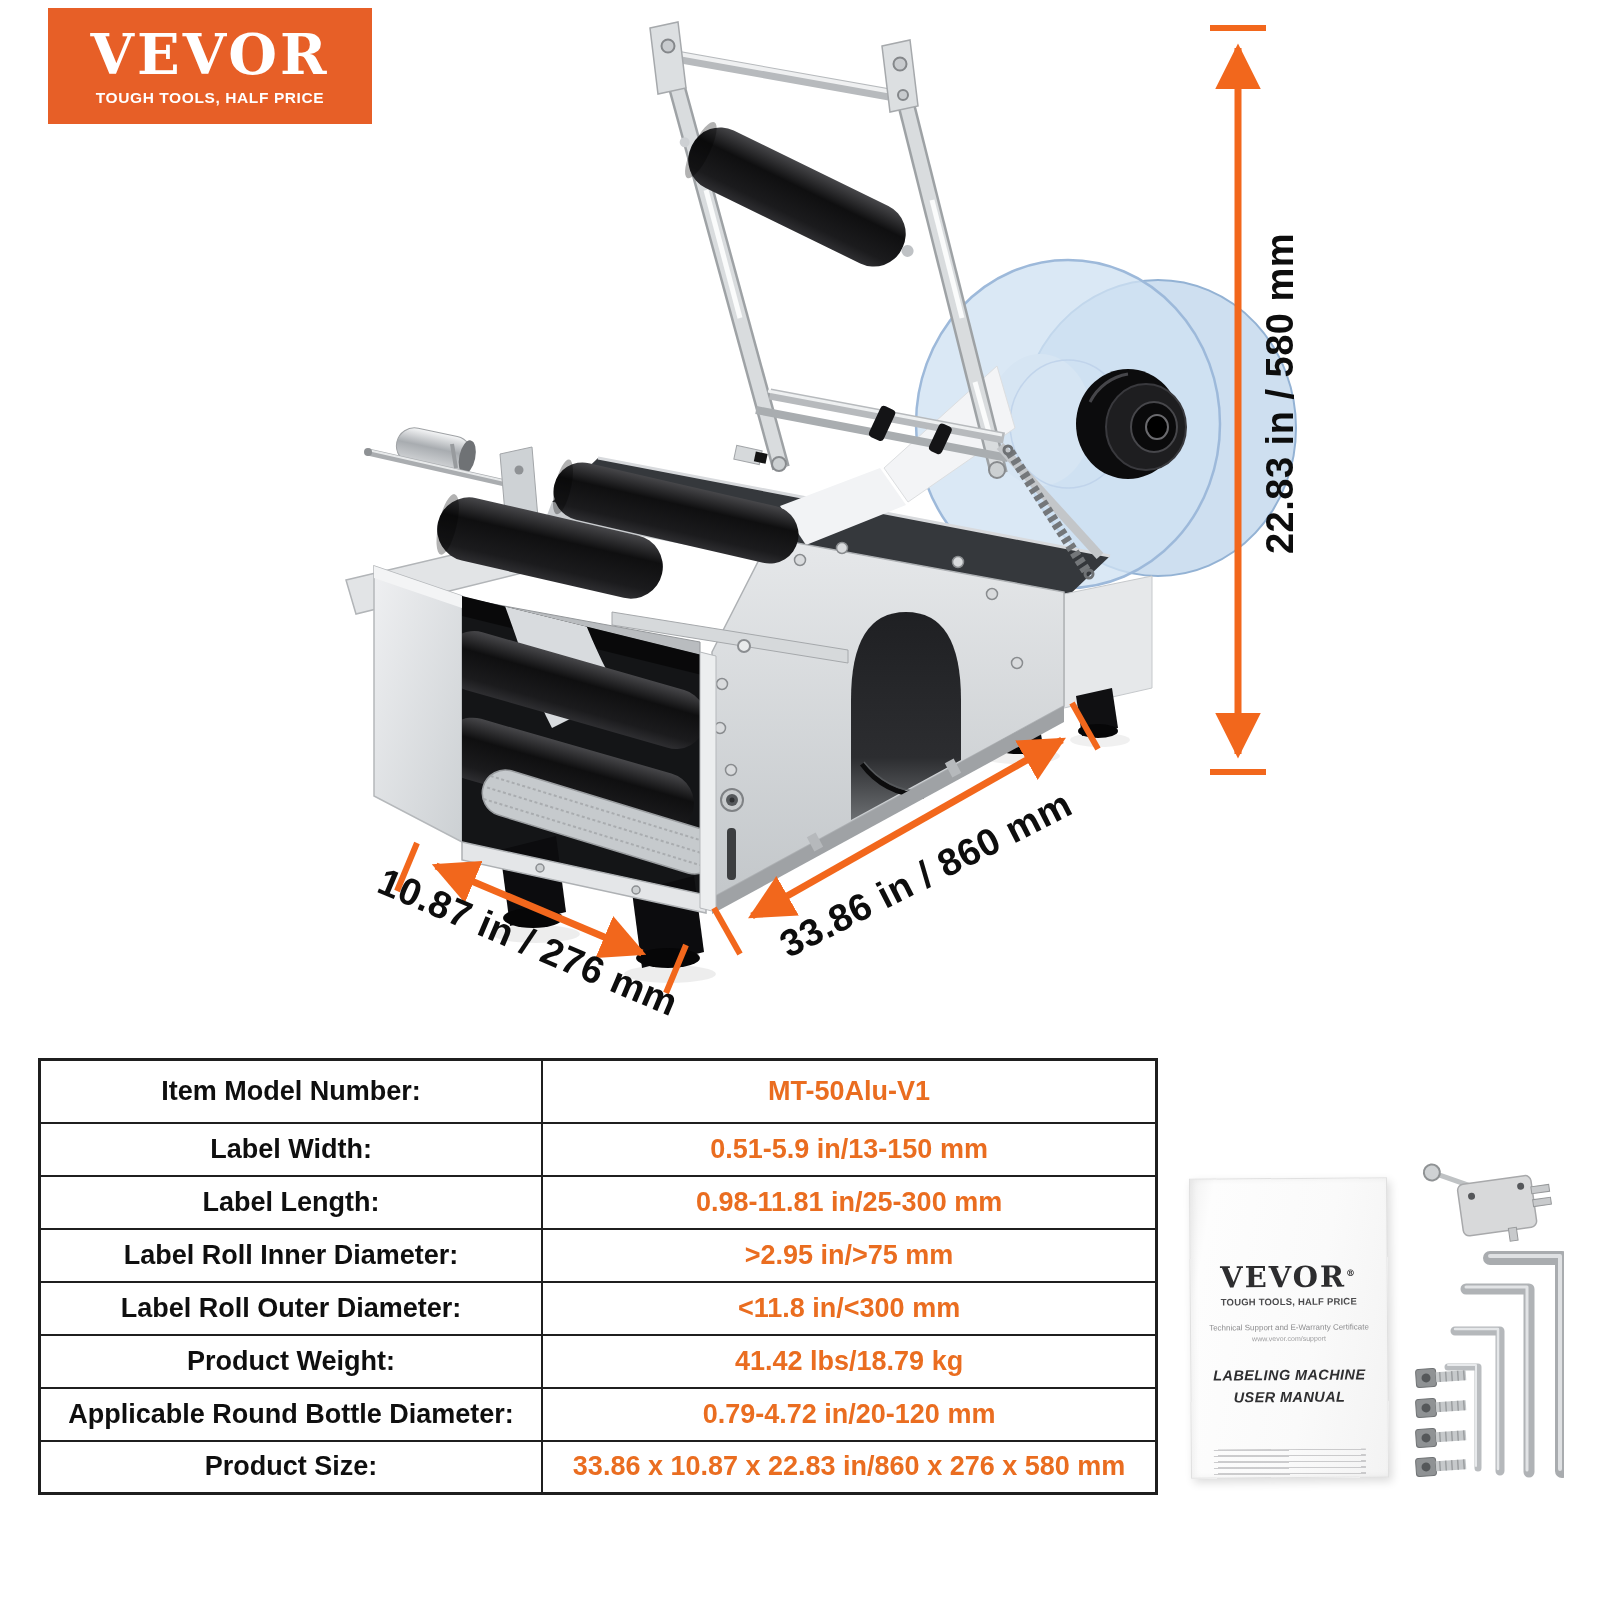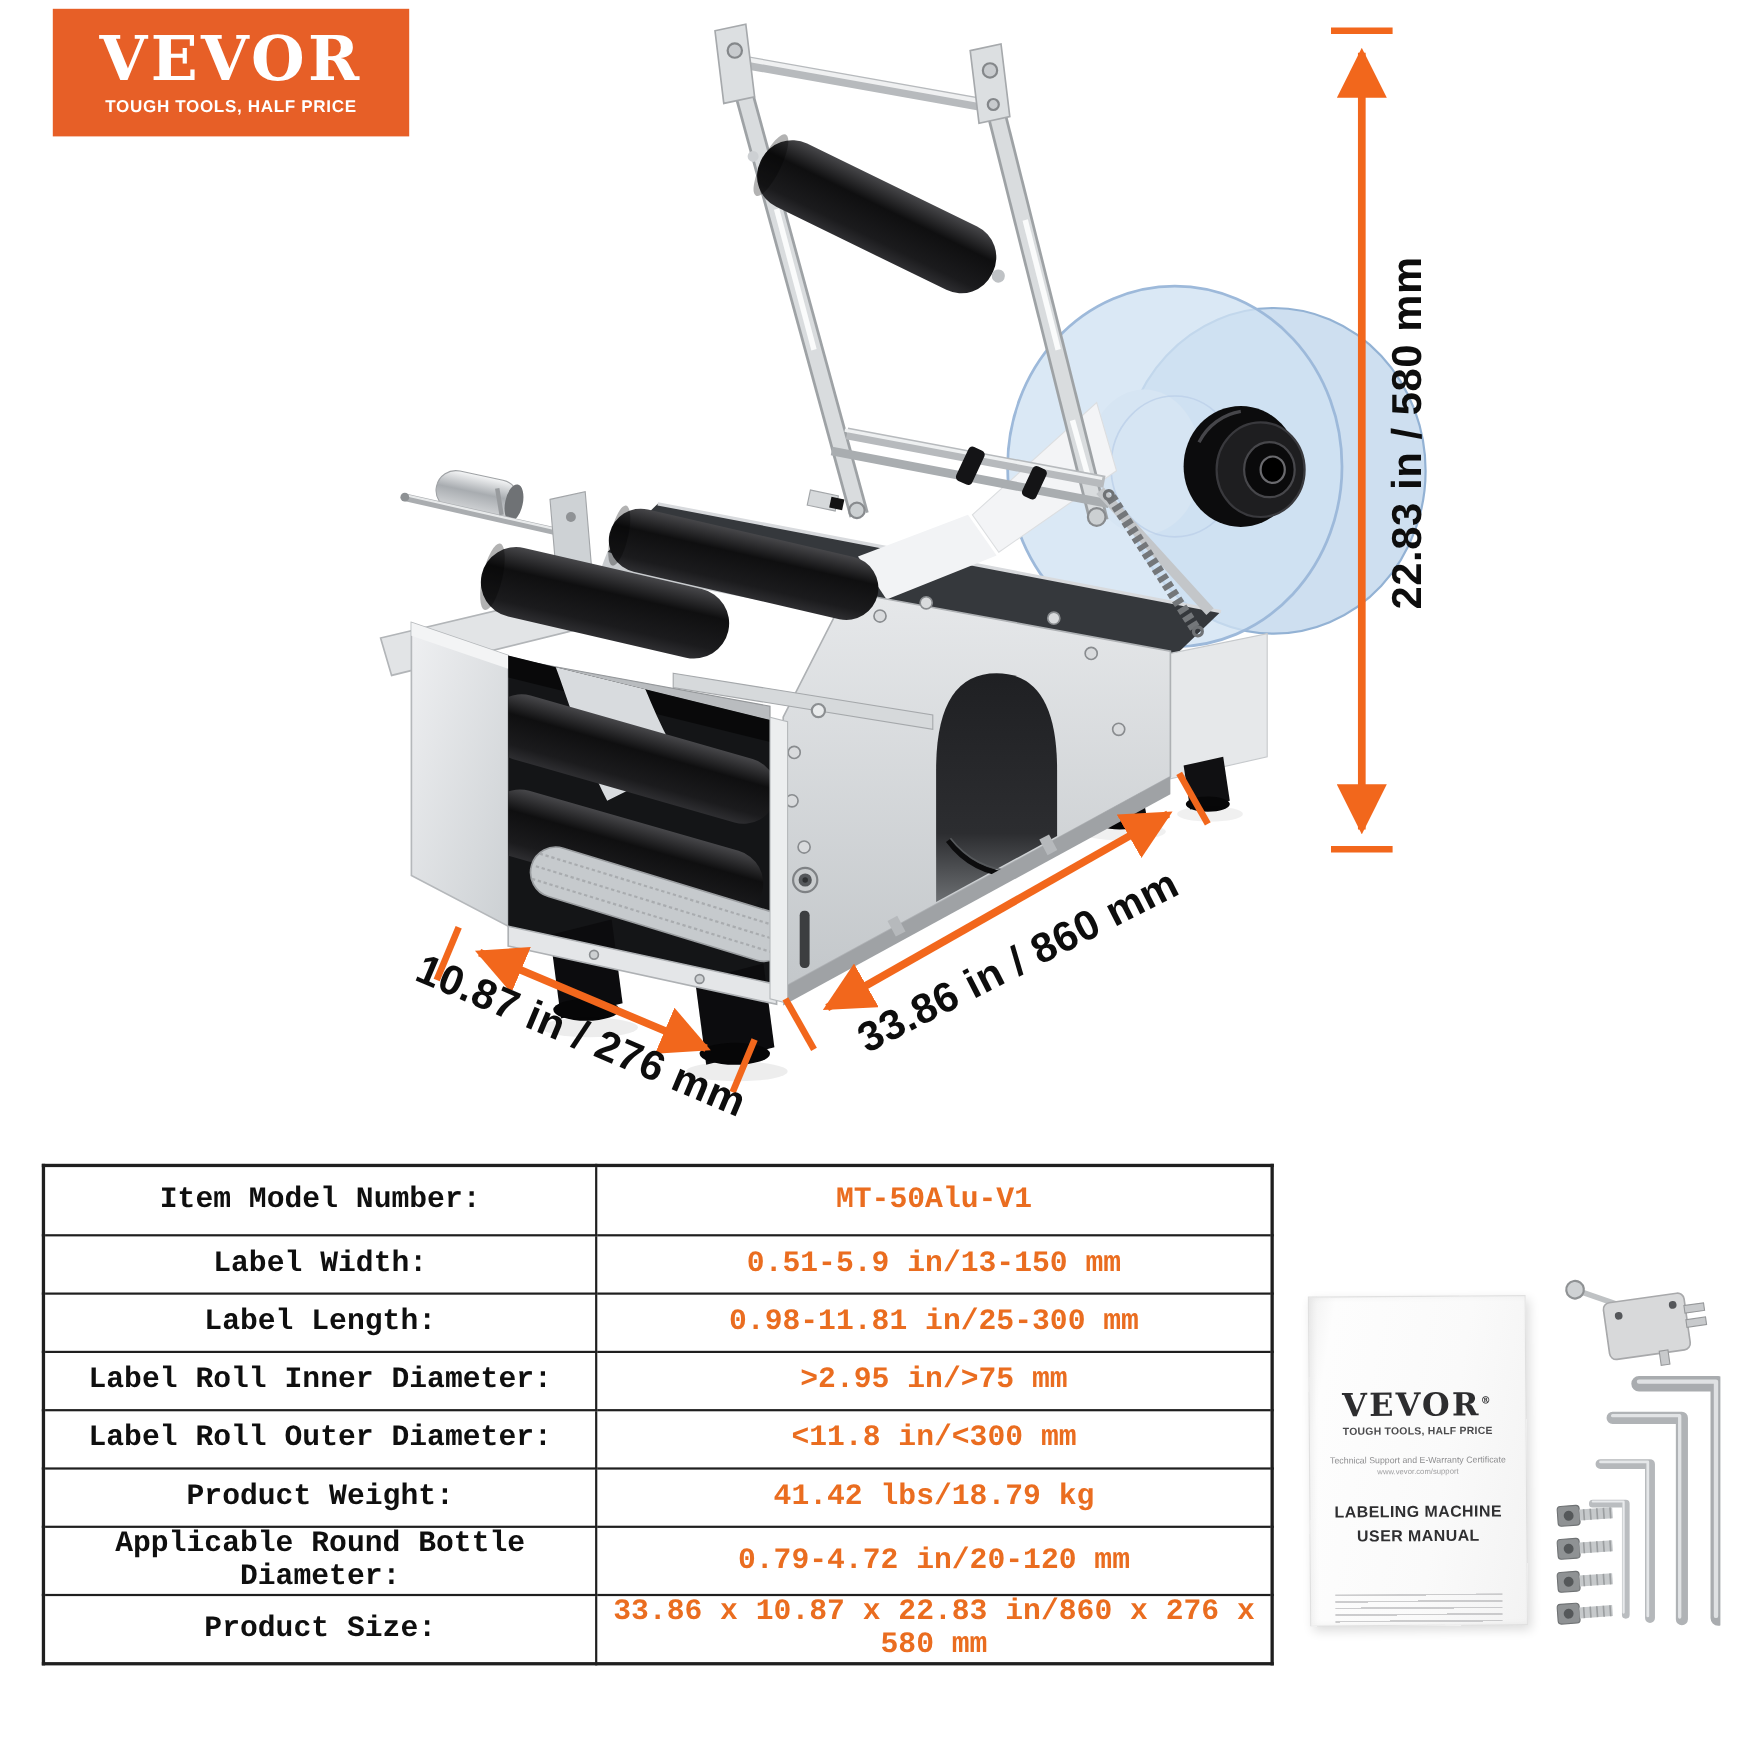--- a/index.html
+++ b/index.html
@@ -46,40 +46,40 @@
   }
   .spec td{
     border:2px solid var(--table-border);
     text-align:center;vertical-align:middle;
     font-weight:bold;font-size:27px;padding:0 8px;
   }
   .spec tr{height:53px;}
   .spec tr:first-child{height:63px;}
   .spec td.k{width:45%;color:#0f0f0f;}
   .spec td.v{color:var(--value-orange);margin-left:40px;}
-  .spec{border:3px solid var(--table-border);font-family:Liberation Mono, monospace;}
+  .spec{border:3px solid var(--table-border);}
 
   
   .manual{
     position:absolute;left:1190px;top:1178px;width:198px;height:300px;
     background:linear-gradient(100deg,#f1f1f1 0%,#fdfdfd 10%,#fafafa 60%,#f3f3f3 100%);
     border:1px solid #e0e0e0;
     box-shadow:3px 4px 10px rgba(0,0,0,.14), inset 3px 0 6px rgba(0,0,0,.05);
     transform:rotate(-.4deg);
     display:flex;flex-direction:column;align-items:center;text-align:center;
   }
   .manual-brand{
     margin-top:84px;font-family:"DejaVu Serif","Liberation Serif",serif;
     font-weight:900;font-size:29px;line-height:1;letter-spacing:2px;color:#2d2d2f;
   }
   .manual-brand sup{font-size:9px;vertical-align:super;}
   .manual-tagline{font-size:9.5px;font-weight:bold;color:#4b4b4d;margin-top:4px;letter-spacing:.2px;}
   .manual-cert1{font-size:8px;color:#8d8d8f;margin-top:16px;}
   .manual-cert2{font-size:7px;color:#9d9d9f;margin-top:3px;}
-  .manual-title{font-size:14.5px;font-weight:bold;color:#2f2f31;line-height:1.55;margin-top:22px;letter-spacing:.4px;}
+  .manual-title{font-size:14.5px;font-weight:bold;color:#2f2f31;line-height:1.55;margin-top:22px;letter-spacing:.4px;font-style:italic;}
   .manual-fineprint{
     margin-top:40px;width:152px;height:34px;opacity:.75;
     background:repeating-linear-gradient(to bottom,#bcbcbe 0 1.5px,transparent 1.5px 6px);
   }
 </style>
 </head>
 <body>
 
 <div class="canvas">
 

